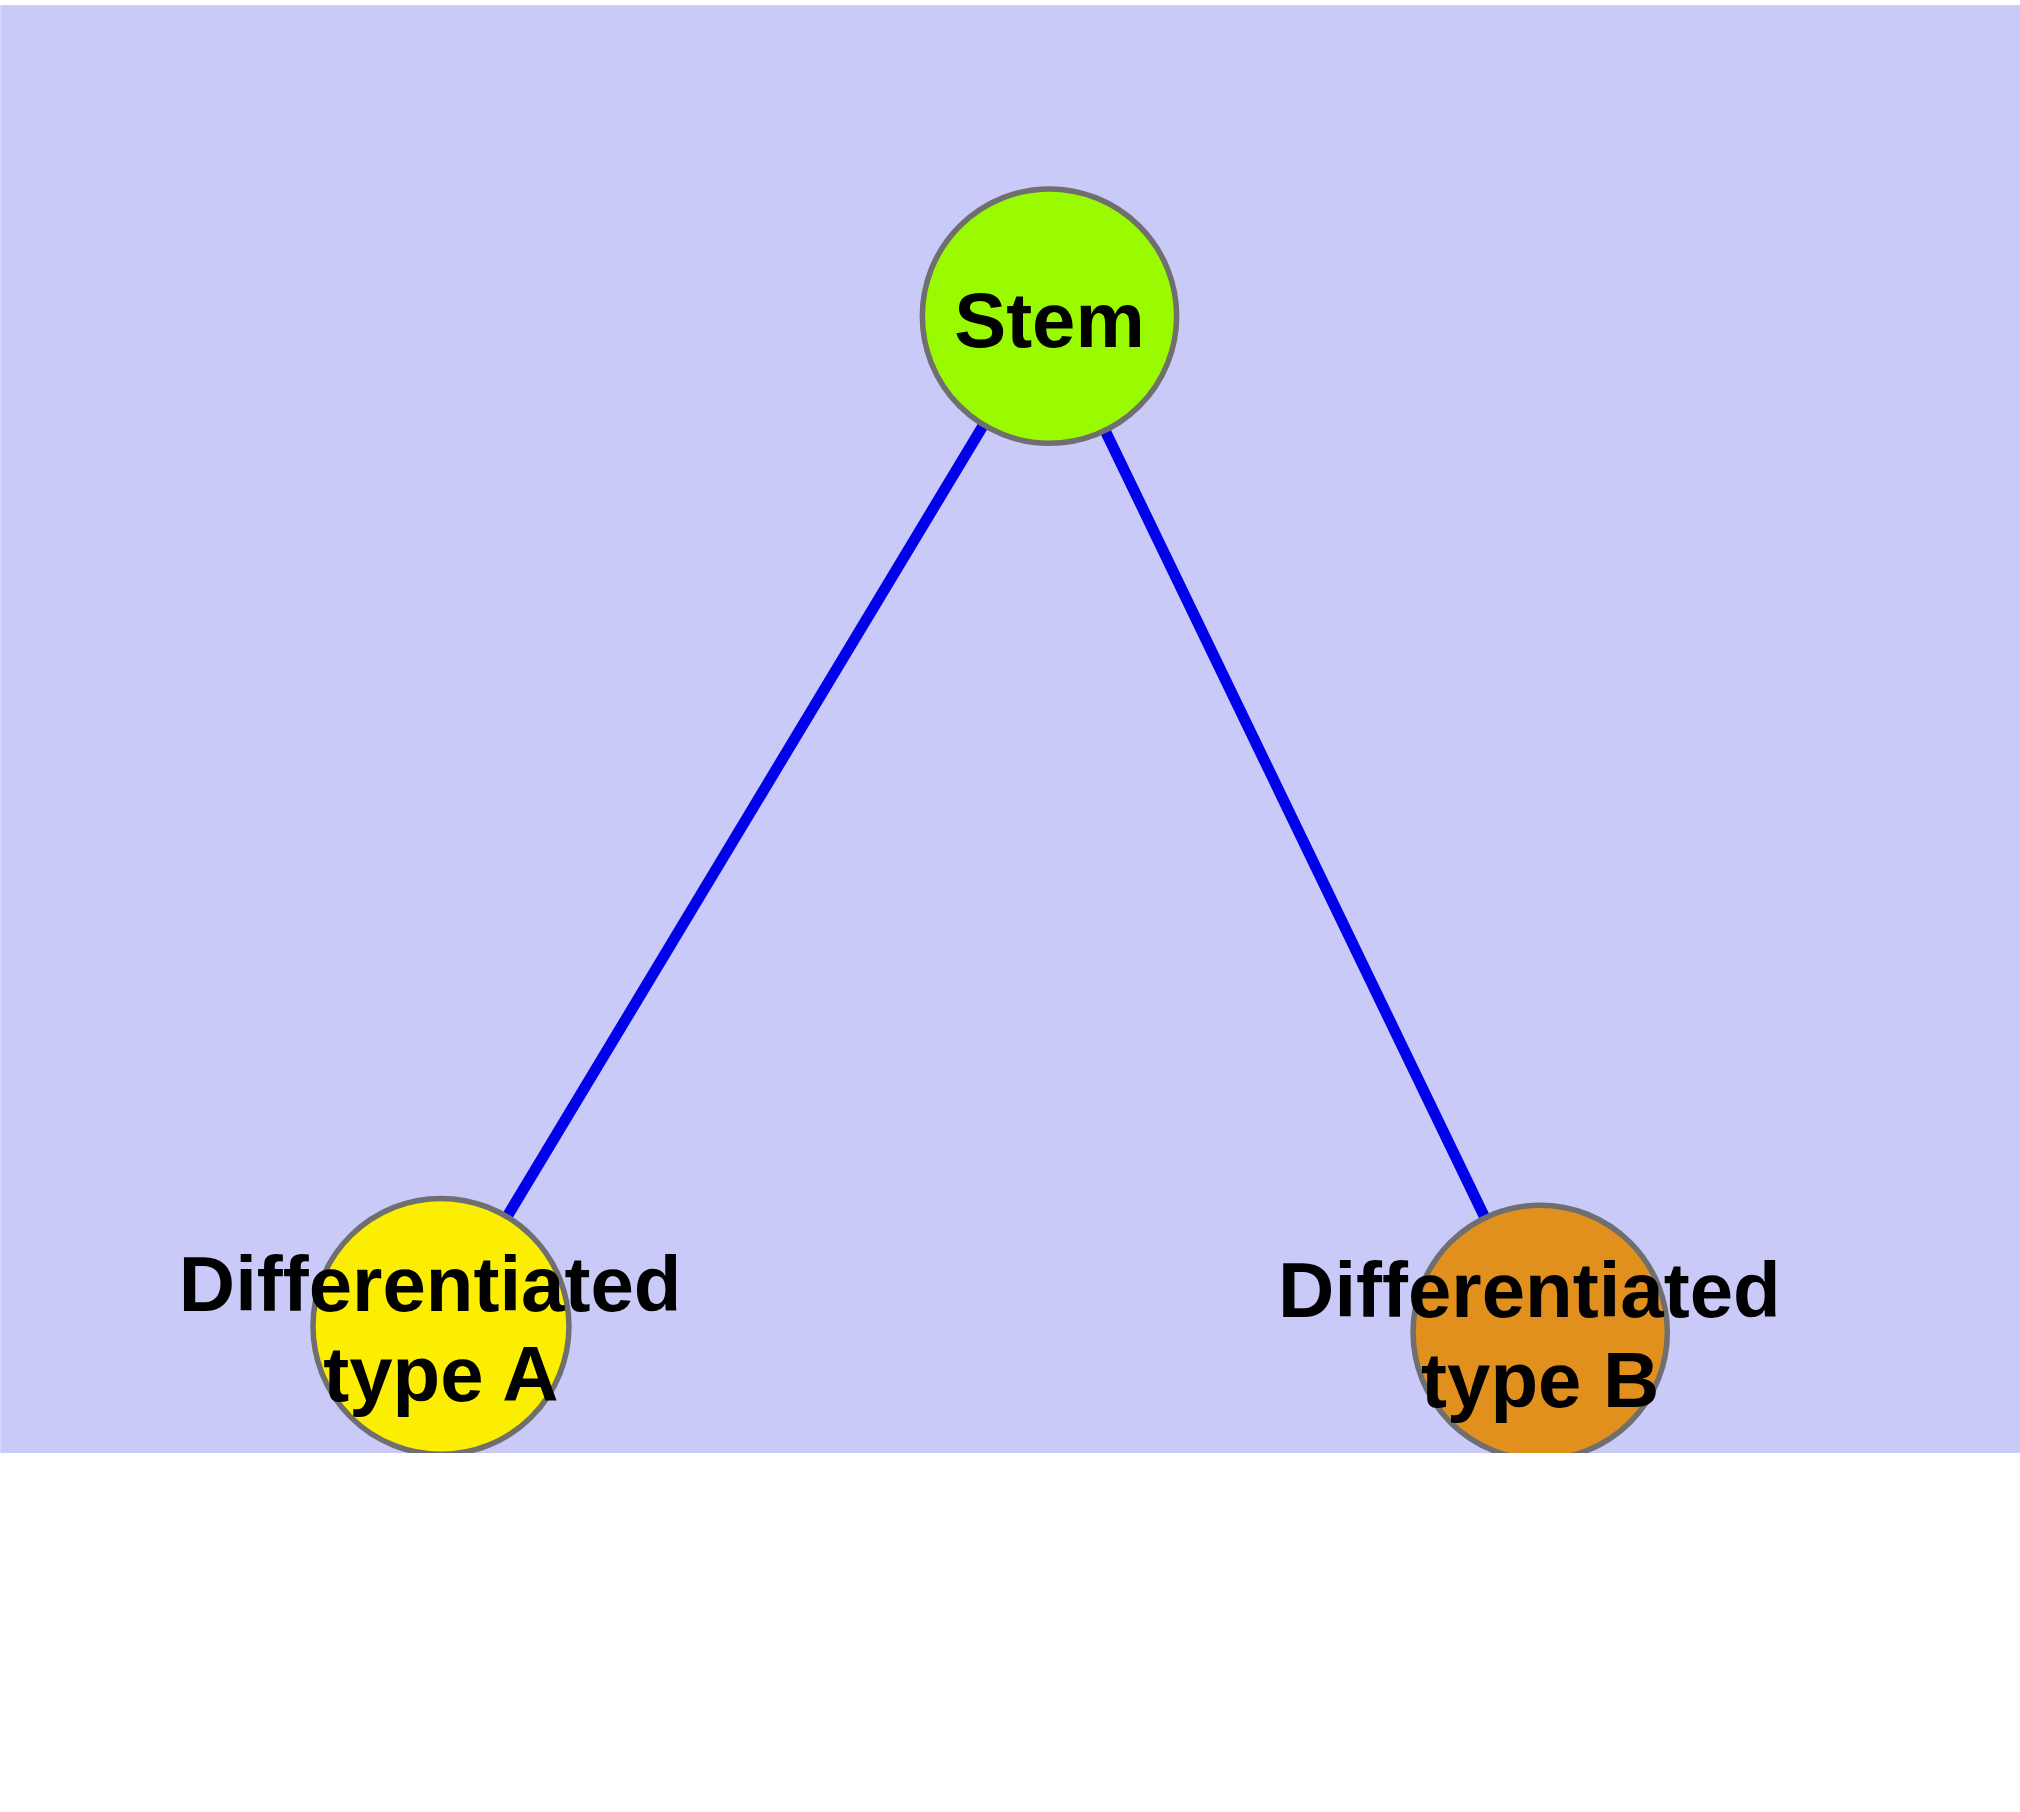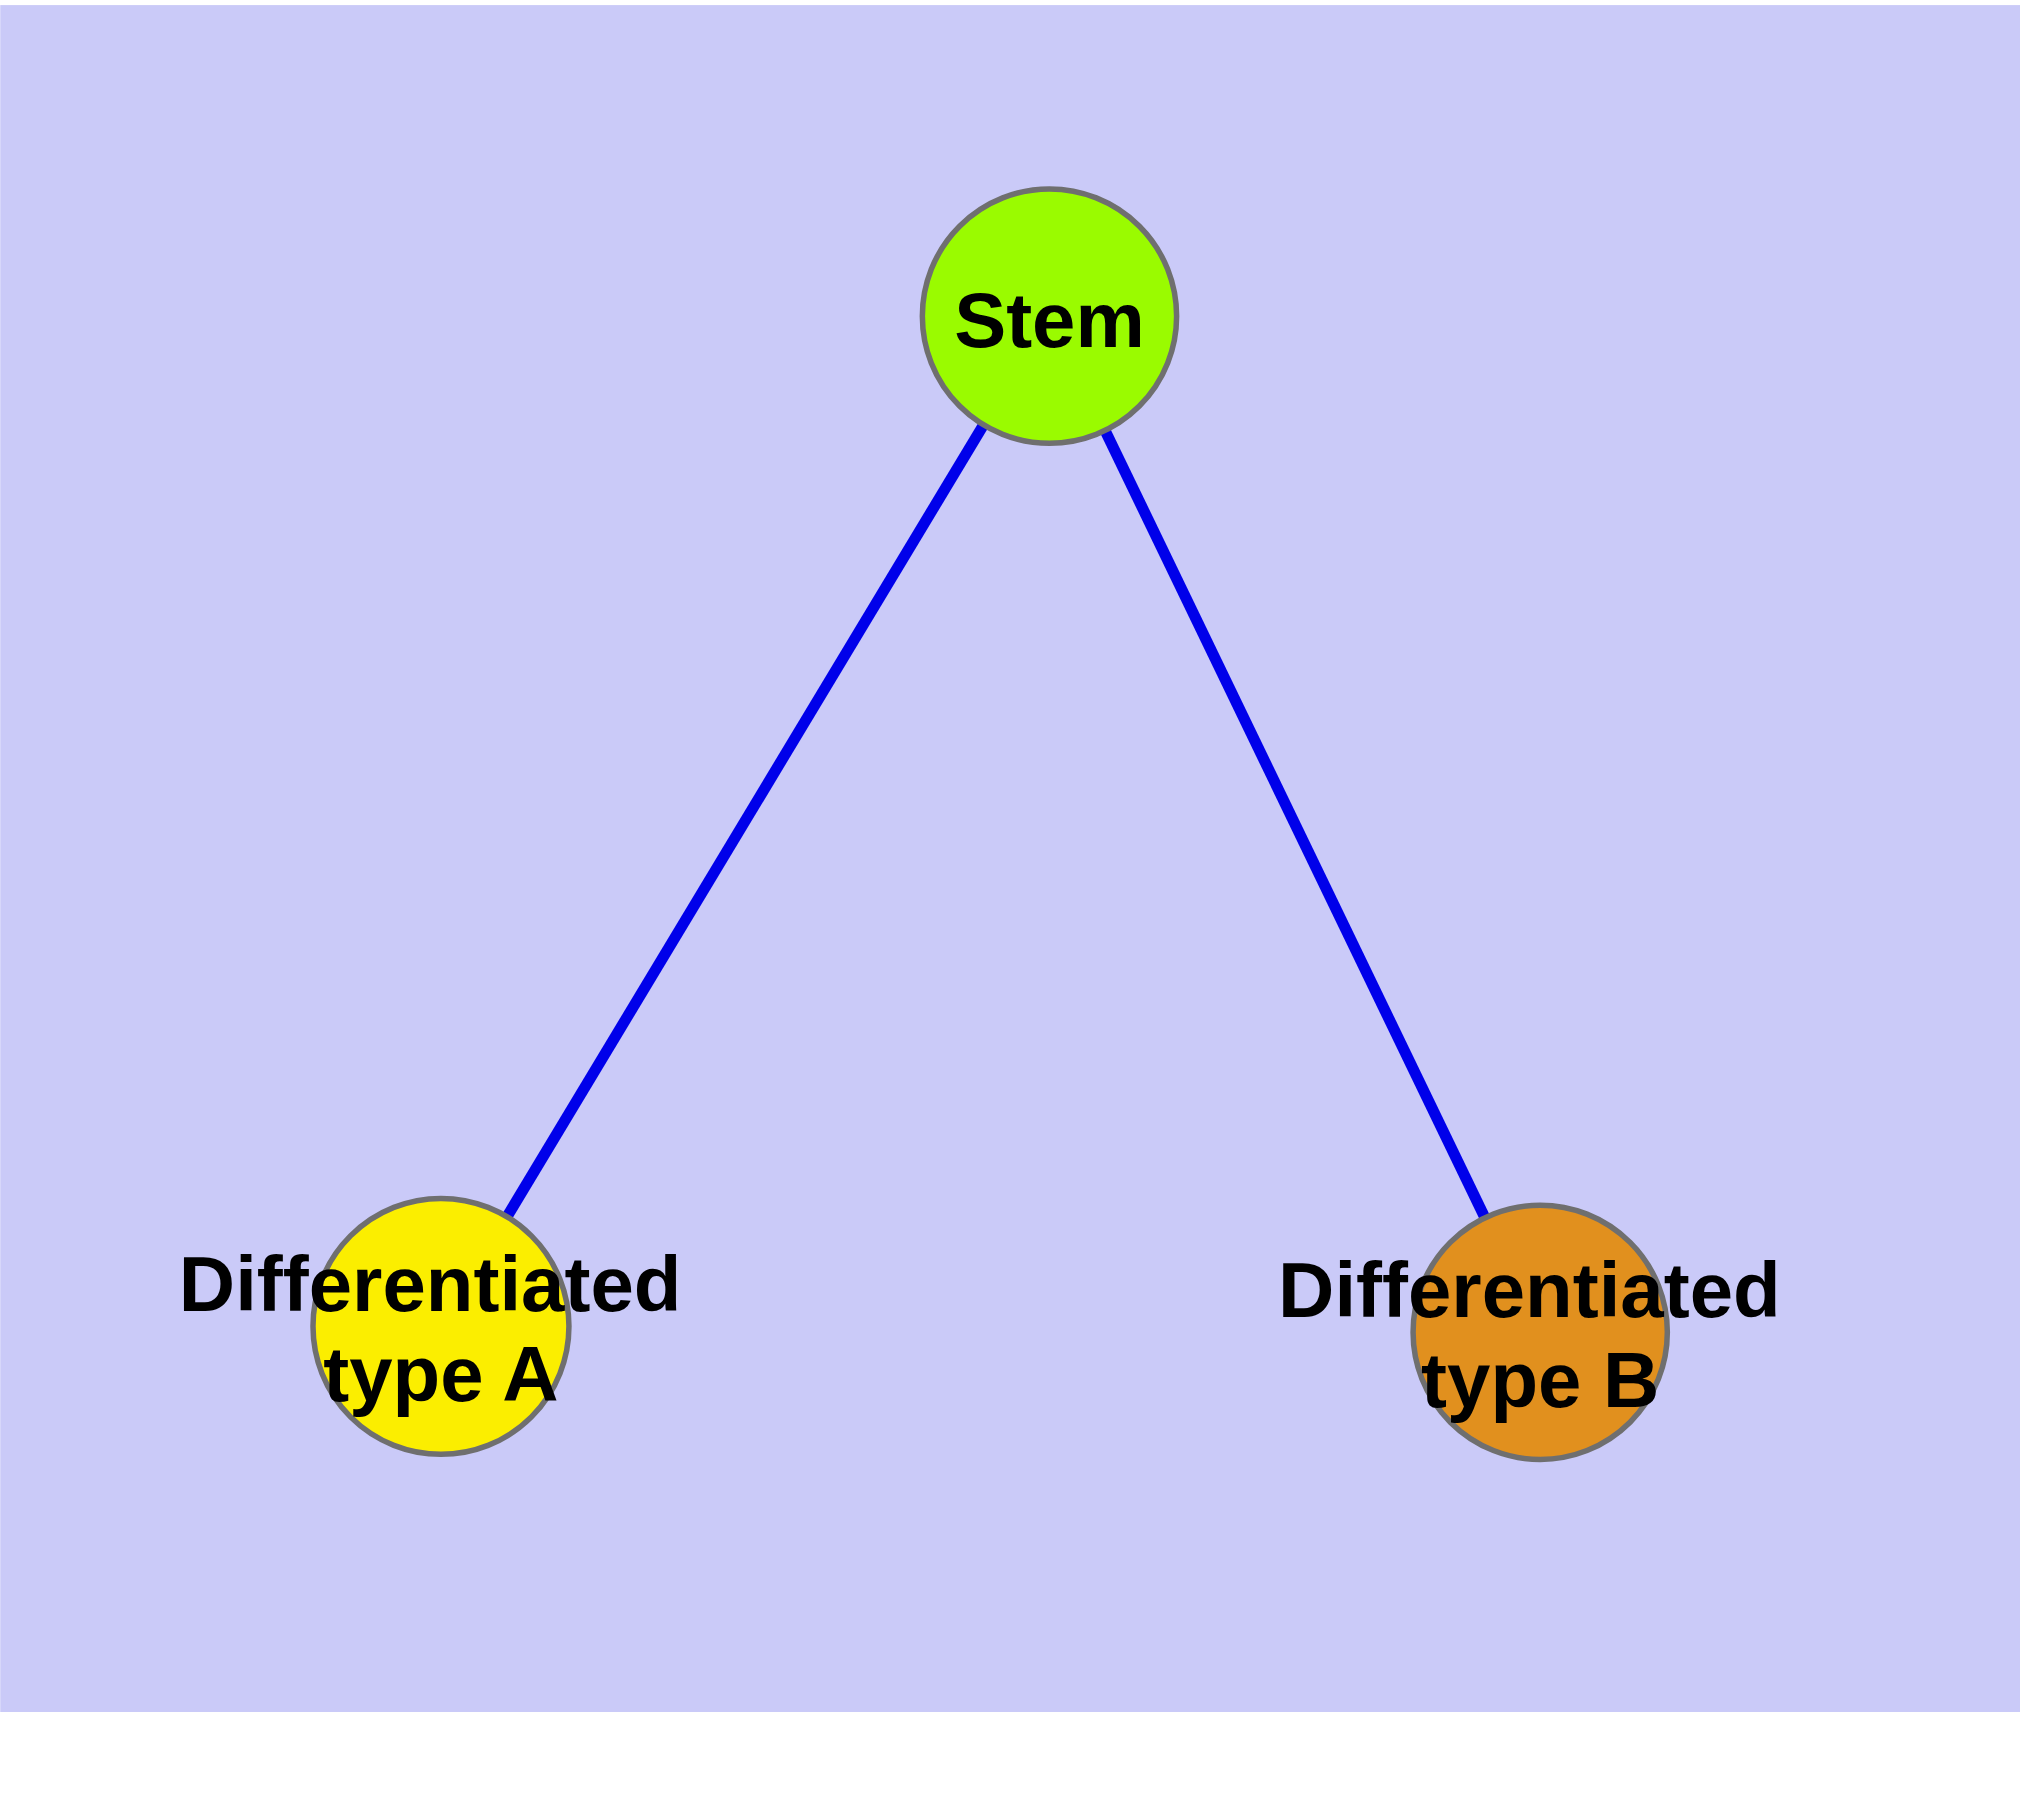--- a/index.html
+++ b/index.html
@@ -2,21 +2,21 @@
 <html style="font-size:13.6px"><head>
 <meta charset="utf-8">
 <style>
   html, body {
     margin: 0;
     padding: 0;
     background: #ffffff;
   }
   .canvas-wrap {
     width: 2021px;
-    height: 1712px;
+    height: 1453px;
     position: relative;
   }
   svg {
     display: block;
   }
   .graph-edge {
     stroke-width: 13;
     stroke-linecap: butt;
   }
   .graph-node {

